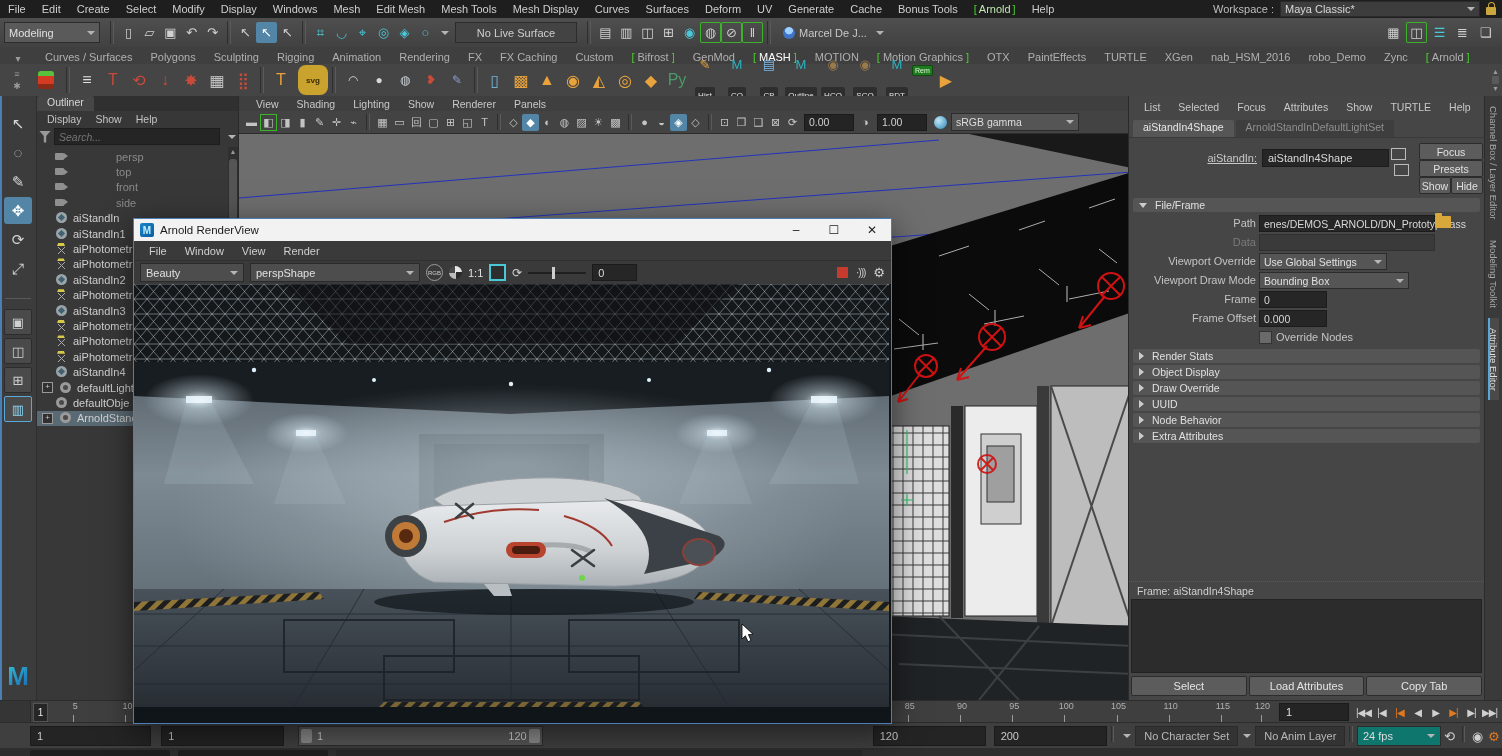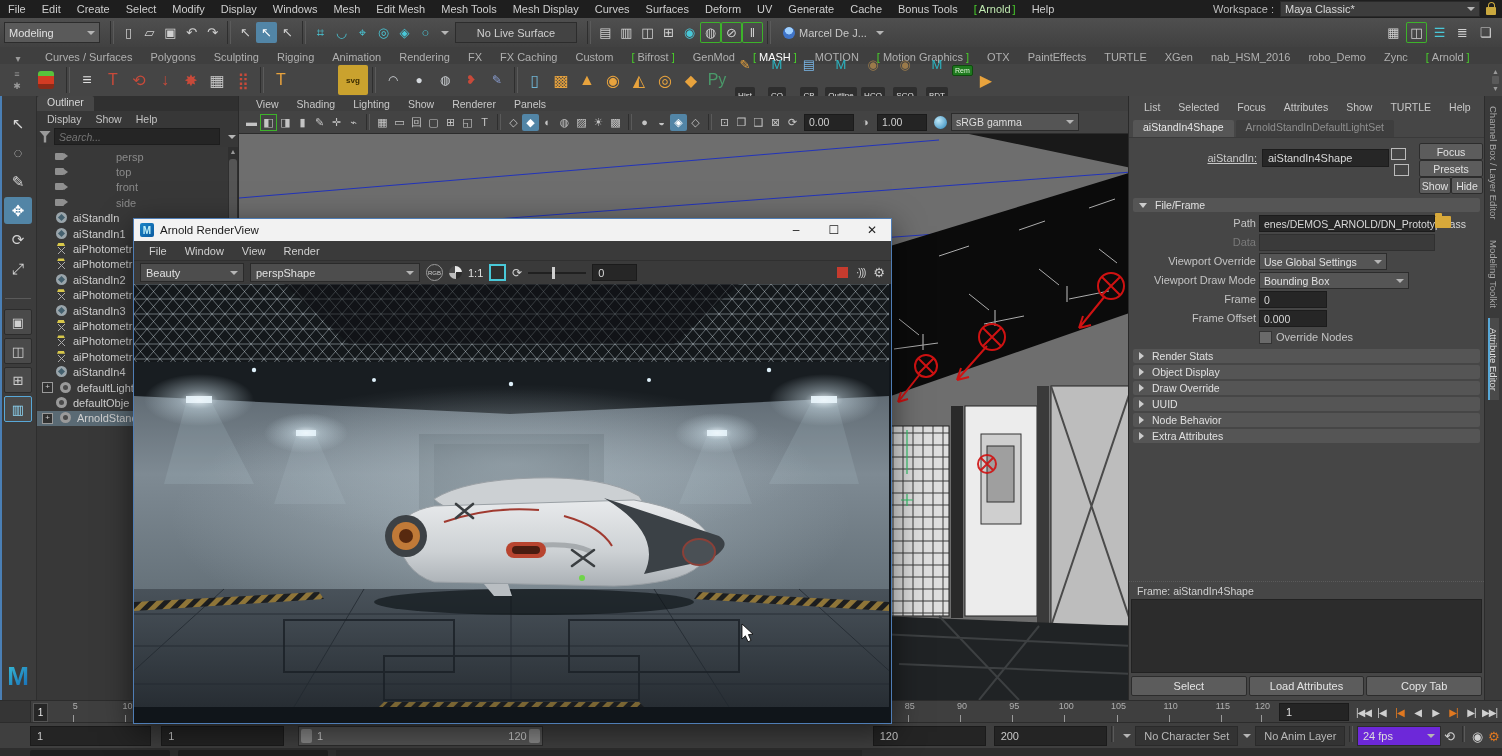--- a/index.html
+++ b/index.html
@@ -36,21 +36,21 @@
   #shelftabs .mini{width:36px;display:flex;justify-content:center;color:#9a9a9a;font-size:10px;}
   .stab{padding:1px 9px;color:#b0b0b0;white-space:nowrap;font-size:11px;}
   .stab.active{color:#fff;}
   .stab.bracket::before{content:"[";color:#49d12a;margin-right:3px;}
   .stab.bracket::after{content:"]";color:#49d12a;margin-left:3px;}
   #shelficons{position:absolute;left:0;top:64px;width:100%;height:32px;background:#454545;display:flex;align-items:center;border-bottom:1px solid #2e2e2e;}
   #shelficons .mini{width:34px;display:flex;flex-direction:column;align-items:center;gap:2px;color:#9a9a9a;font-size:9px;}
   .itembox{width:16px;height:18px;border-radius:3px;background:linear-gradient(#58c23c 0 30%,#d33b23 30% 75%,#8a2a18 75%);margin:0 8px 0 4px;}
   .sicon{display:flex;align-items:center;justify-content:center;width:26px;height:26px;font-size:16px;}
   .sicon.sm{font-size:12px;}
-  .badge{font-size:8px;font-weight:bold;background:#caa22e;color:#3a2c00;padding:2px 2px;border-radius:2px;margin-left:40px;}
+  .badge{font-size:8px;font-weight:bold;background:#caa22e;color:#3a2c00;padding:2px 2px;border-radius:8px;}
   .lbl-btn{display:flex;flex-direction:column;align-items:center;width:30px;}
   .lbl-btn .ic{font-size:13px;height:15px;line-height:15px;}
   .lbl-btn .tx{font-size:8px;background:#2e2e2e;color:#e0e0e0;padding:4px 3px;border-radius:2px;margin-top:15px;}
   .rem{font-size:7px;background:#1f7a1f;color:#dff7d8;border:1px solid #0f4a0f;padding:1px 2px;border-radius:2px;align-self:flex-start;margin-top:1px;}
   #shelficons .scroll{margin-left:auto;display:flex;flex-direction:column;align-items:center;padding-right:3px;color:#9a9a9a;font-size:7px;gap:1px;}
   #shelficons .scroll i{width:7px;height:8px;background:#5a5a5a;border-radius:1px;}
   
   #main{position:absolute;left:0;top:96px;width:100%;height:604px;display:flex;}
   
   #toolcol{width:36px;background:#3c3c3c;border-right:1px solid #2e2e2e;display:flex;flex-direction:column;align-items:center;padding-top:14px;box-shadow:inset 2px 0 0 #4a7fb5;}
@@ -154,21 +154,21 @@
   .trbtn{display:flex;align-items:center;justify-content:center;min-width:17px;height:18px;color:#d0d0d0;font-size:10px;letter-spacing:-1px;}
   .trbtn.accent{color:#e07820;}
   
   #rangerow{position:absolute;left:0;top:722px;width:100%;height:26px;background:#3f3f3f;display:flex;align-items:center;border-top:1px solid #2c2c2c;}
   .rfield{height:18px;background:#242424;border:1px solid #1b1b1b;color:#c8c8c8;display:flex;align-items:center;padding-left:6px;}
   #rs-track{position:relative;width:296px;height:18px;background:#565656;border:1px solid #2c2c2c;margin-left:14px;display:flex;align-items:center;}
   .rs-handle{width:11px;height:14px;background:#8a8a8a;border-radius:2px;margin:0 2px;}
   #rs-track .v1{color:#cfcfcf;margin-left:3px;}
   #rs-track .v2{margin-left:auto;color:#cfcfcf;}
   .flatbox{height:18px;background:#333;border:1px solid #2a2a2a;color:#b8b8b8;display:flex;align-items:center;padding:0 8px;white-space:nowrap;}
-  .fpsdrop{display:flex;align-items:center;justify-content:space-between;width:88px;height:18px;background:#6d28d9;border:1px solid #2c2c2c;color:#ddd;padding:0 5px;}
+  .fpsdrop{display:flex;align-items:center;justify-content:space-between;width:88px;height:18px;background:#0f766e;border:1px solid #2c2c2c;color:#ddd;padding:0 5px;}
   .ricon{display:flex;align-items:center;justify-content:center;width:20px;height:20px;color:#cfcfcf;font-size:13px;}
   .ricon.orange{color:#e07820;}
   
   #cmdrow{position:absolute;left:0;top:748px;width:100%;height:8px;background:#2e2e2e;display:flex;gap:8px;align-items:flex-start;padding-top:2px;}
   #cmdrow .c1{width:140px;height:8px;background:#1f1f1f;margin-left:30px;border-radius:2px 2px 0 0;}
   #cmdrow .c2{width:150px;height:8px;background:#1f1f1f;border-radius:2px 2px 0 0;}
   #cmdrow .c3{flex:1;height:8px;background:#272727;margin-right:640px;}
   
   #renderview{position:absolute;left:133px;top:218px;width:757px;height:504px;z-index:50;
      border:1px solid #4f7db5;background:#393939;box-shadow:0 8px 30px rgba(0,0,0,.55);display:flex;flex-direction:column;}

